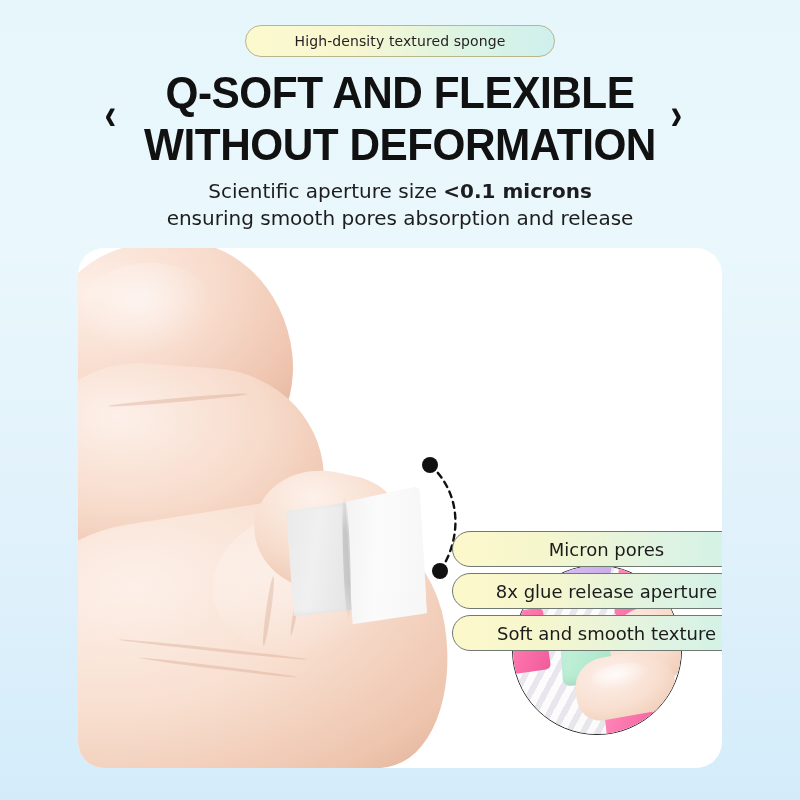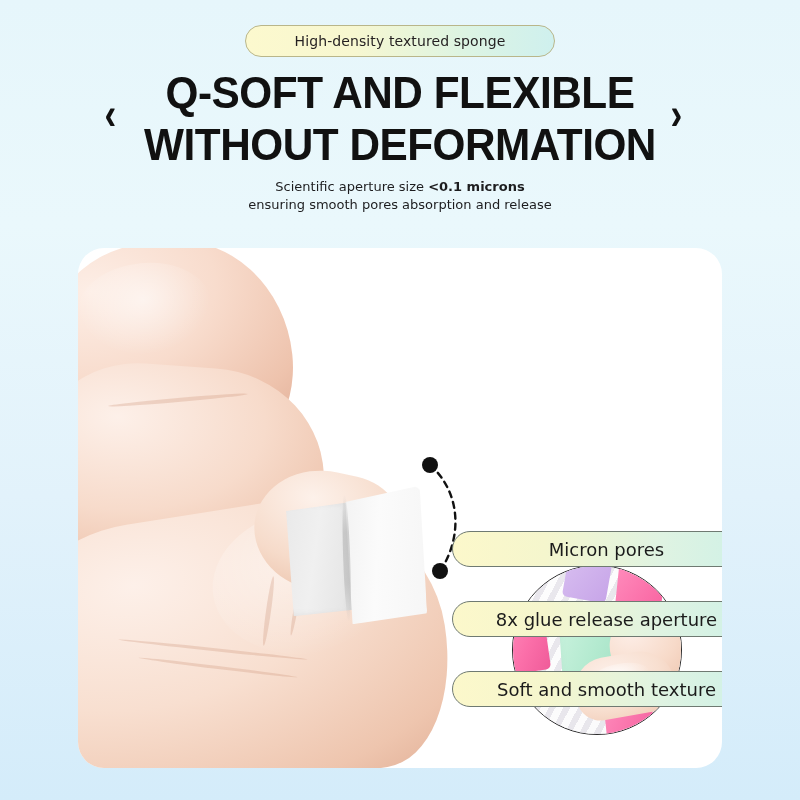--- a/index.html
+++ b/index.html
@@ -78,21 +78,21 @@
   
   .subtitle {
     position: absolute;
     left: 0;
     top: 178px;
     width: 800px;
     text-align: center;
     color: #1d1d1f;
     line-height: 1.36;
   }
-  .subtitle .sline { display: block; font-size: 13px; }
+  .subtitle .sline { display: block; font-size: 20px; }
   .subtitle b { font-weight: 700; }
 
   
   .card {
     position: absolute;
     left: 78px;
     top: 248px;
     width: 644px;
     height: 520px;
     background: #ffffff;
@@ -323,21 +323,21 @@
   .pill {
     width: 309px;
     height: 36px;
     border-radius: 18px;
     border: 1.2px solid #6f7a72;
     background: linear-gradient(90deg, #fcf8cb 0%, #f5f6cd 30%, #dff3e2 68%, #cdf1e7 100%);
     display: flex;
     align-items: center;
     justify-content: center;
     box-sizing: border-box;
-    margin-bottom: 34px;
+    margin-bottom: 6px;
   }
   .pill span {
     font-size: 18px;
     color: #1b1b1b;
     white-space: nowrap;
   }
 </style>
 </head>
 <body>
 

